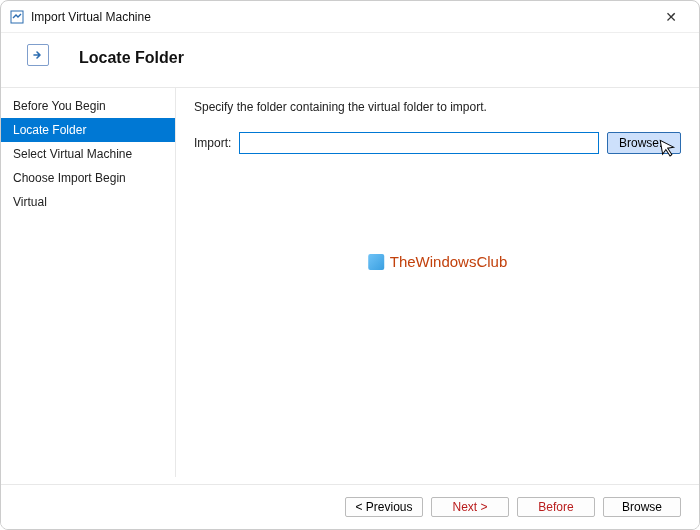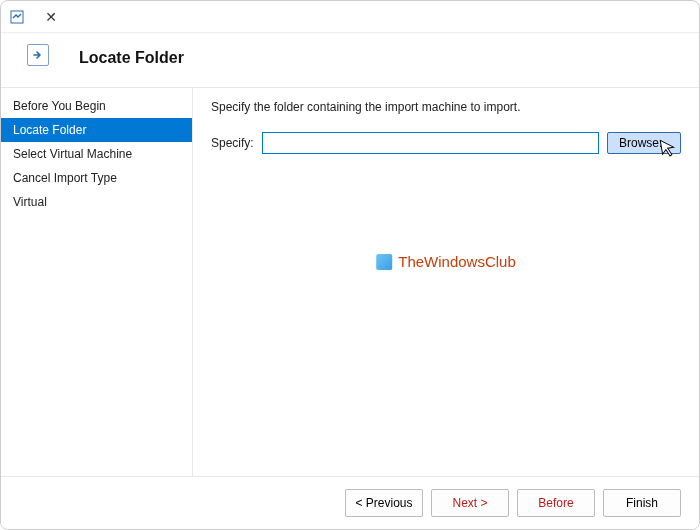--- a/index.html
+++ b/index.html
@@ -48,21 +48,21 @@
       position: relative;
       top: -3px;
     }
     .header h1 { font-size: 16px; font-weight: 700; color: #111; }
     .content {
       display: flex;
       border-top: 1px solid #e8e8e8;
       height: 390px;
     }
     .sidebar {
-      width: 192px;
+      width: 175px;
       border-right: 1px solid #e8e8e8;
       padding-top: 6px;
     }
     .sidebar .step {
       padding: 5px 12px;
       font-size: 12px;
       color: #222;
       cursor: default;
     }
     .sidebar .step.active {
@@ -131,21 +131,21 @@
       position: absolute;
       bottom: 0; left: 0; right: 0;
       border-top: 1px solid #e8e8e8;
       padding: 12px 18px;
       display: flex;
       justify-content: flex-end;
       gap: 8px;
       background: #fff;
     }
     .footer .fbtn {
-      height: 28px;
+      height: 20px;
       min-width: 78px;
       border: 1px solid #bbb;
       background: #fdfdfd;
       font-size: 12px;
       border-radius: 2px;
       cursor: default;
     }
     .footer .fbtn.disabled {
       color: #b91c1c;
     }
@@ -153,57 +153,58 @@
 </head>
 <body>
 
 <div class="titlebar">
   <span class="icon">
     <svg width="14" height="14" viewBox="0 0 14 14">
         <rect x="1" y="1" width="12" height="12" fill="none" stroke="#2b6cb0" stroke-width="1"></rect>
         <path d="M3 8 L6 5 L8 7 L11 4" fill="none" stroke="#2b6cb0" stroke-width="1.4"></path>
       </svg>
   </span>
+  <span class="title">Import Virtual Machine</span>
   <span class="close">✕</span>
 </div>
 
 <div class="header">
   <span class="hicon">
     <svg width="12" height="12" viewBox="0 0 12 12">
         <path d="M2 6 L7 6 M5 3 L8 6 L5 9" fill="none" stroke="#2b6cb0" stroke-width="1.6" stroke-linecap="round" stroke-linejoin="round"></path>
       </svg>
   </span>
   <h1>Locate Folder</h1>
 </div>
 
 <div class="content">
   <div class="sidebar" id="sidebar">
       <div class="step">Before You Begin</div>
       <div class="step active">Locate Folder</div>
       <div class="step">Select Virtual Machine</div>
-      <div class="step">Cancel Import Type</div>
+      <div class="step">Choose Import Begin</div>
       <div class="step">Virtual</div>
     </div>
   <div class="main">
-    <div class="instruction">Specify the folder containing the import machine to import.</div>
+    <div class="instruction">Specify the folder containing the virtual folder to import.</div>
     <div class="row">
-      <span class="label">Specify:</span>
+      <span class="label">Import:</span>
       <input type="text" value="" style="">
       <button class="btn browse">Browse...</button>
     </div>
     <span class="cursor">
       <svg width="16" height="20" viewBox="0 0 16 20">
           <path d="M1 1 L1 15 L5 11 L8 18 L10 17 L7 10 L13 10 Z" fill="#fff" stroke="#000" stroke-width="1"></path>
         </svg>
     </span>
     <div class="watermark">
       <span class="wm-icon"></span>
       <span>TheWindowsClub</span>
     </div>
   </div>
 </div>
 
 <div class="footer">
   <button class="fbtn">&lt; Previous</button>
   <button class="fbtn disabled">Next &gt;</button>
   <button class="fbtn disabled">Before</button>
-  <button class="fbtn">Finish</button>
+  <button class="fbtn">Browse</button>
 </div>
 
 </body></html>

